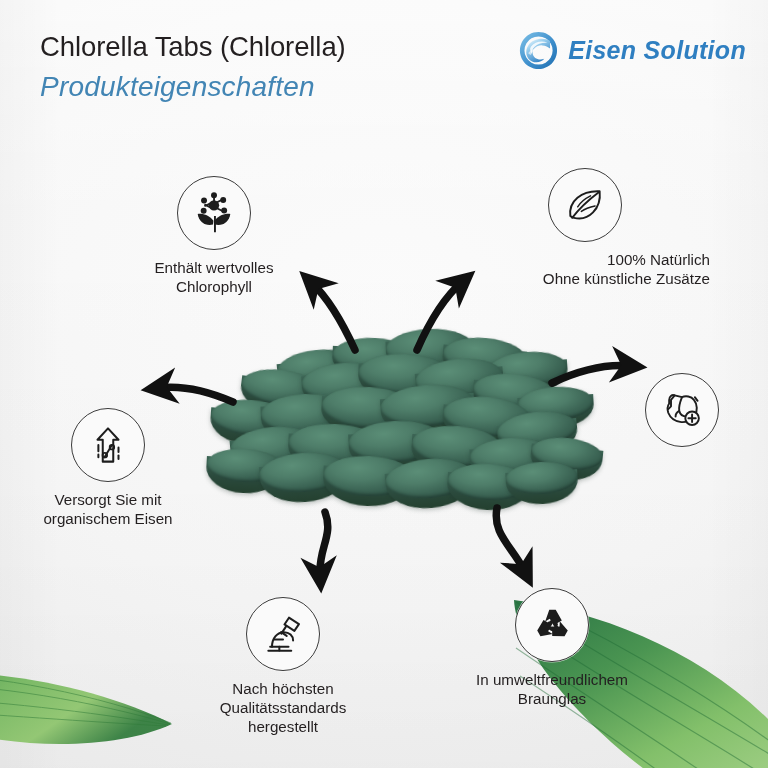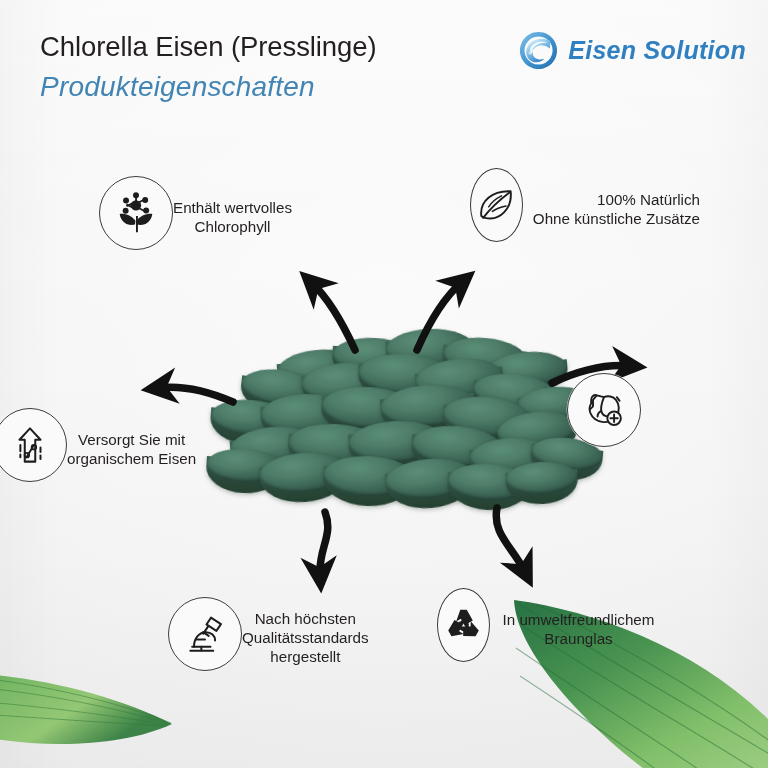--- a/index.html
+++ b/index.html
@@ -89,20 +89,21 @@
     color: #2f7fc1;
     letter-spacing: 0.3px;
     white-space: nowrap;
   }
 
   
   .feature {
     position: absolute;
     z-index: 5;
     display: flex;
+    flex-direction: column;
     align-items: center;
     width: 230px;
     margin-left: -115px;
   }
   .badge {
     width: 72px;
     height: 72px;
     border-radius: 50%;
     border: 1.6px solid #3a3a3a;
     background: #fafafa;
@@ -175,21 +176,21 @@
   }
   #leaf-left  { left: -78px; bottom: -22px; }
   #leaf-right { right: -58px; bottom: -72px; }
 </style>
 </head>
 <body>
 
 <div id="stage">
 
   <div class="header">
-    <div class="title">Chlorella Eisen (Presslinge)</div>
+    <div class="title">Chlorella Tabs (Chlorella)</div>
     <div class="subtitle">Produkteigenschaften</div>
   </div>
 
   <div class="brand">
     <svg class="brand-mark" viewBox="0 0 64 64">
       <defs>
         <linearGradient id="gWaveRing" x1="0" y1="0" x2="1" y2="1">
           <stop offset="0%" stop-color="#7fc2e8"></stop>
           <stop offset="55%" stop-color="#3e8fcc"></stop>
           <stop offset="100%" stop-color="#1f6eb0"></stop>

